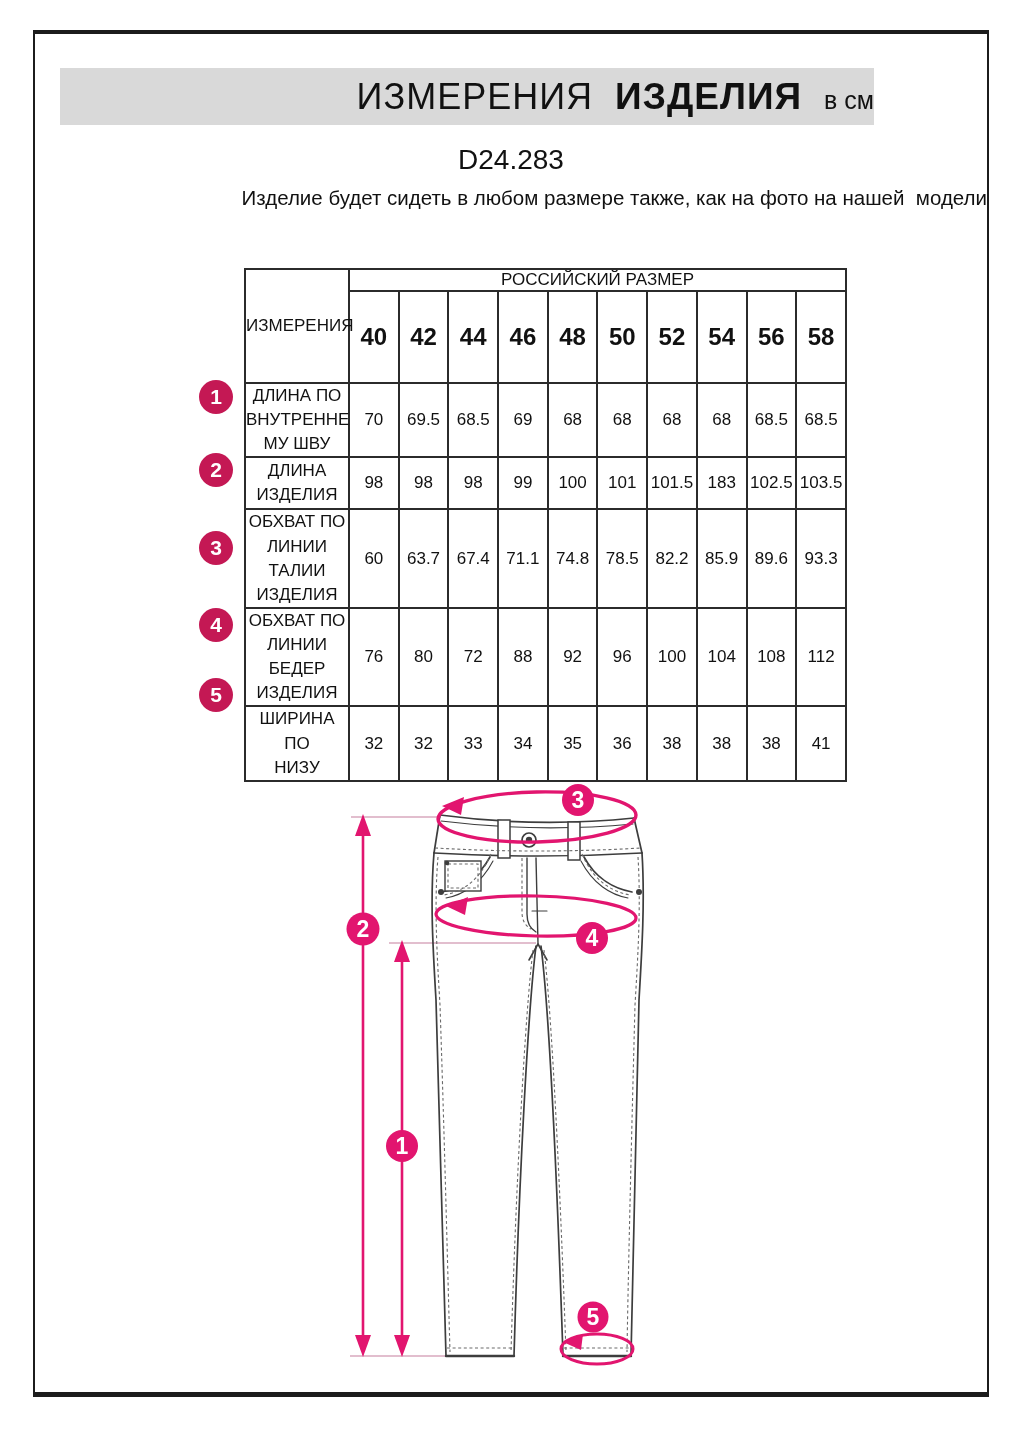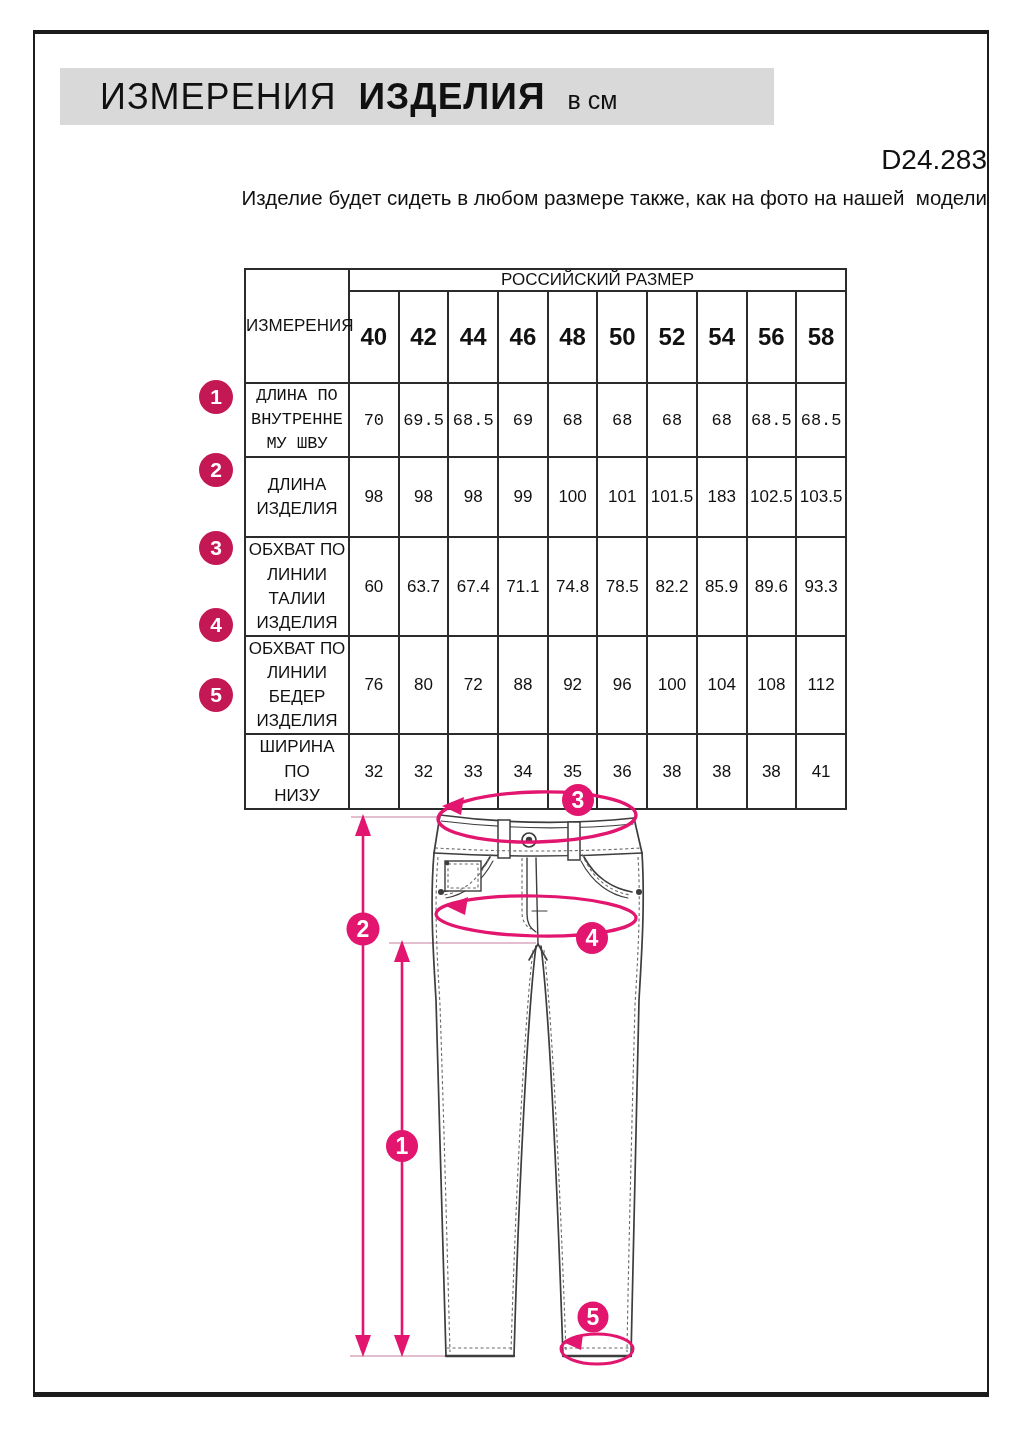--- a/index.html
+++ b/index.html
@@ -1,36 +1,36 @@
 <!DOCTYPE html>
 <html><head>
 <meta charset="utf-8">
 <style>
   html,body{margin:0;padding:0;background:#fff;}
   .canvas{position:relative;width:1024px;height:1448px;background:#fff;
           font-family:"Liberation Sans",sans-serif;color:#111;overflow:hidden;}
   .page-border{position:absolute;left:33px;top:30px;width:952px;height:1358px;
                border:2px solid #1c1c1c;border-top-width:4px;border-bottom-width:5px;}
   
-  .title-bar{position:absolute;left:25px;top:34px;width:714px;height:57px;background:#D9D9D9;
-             text-align:left;line-height:57px;white-space:nowrap;padding-left:40px;box-sizing:border-box;}
+  .title-bar{position:absolute;left:25px;top:34px;width:814px;height:57px;background:#D9D9D9;
+             text-align:right;line-height:57px;white-space:nowrap;padding-left:40px;box-sizing:border-box;}
   .title-w1{font-size:36px;letter-spacing:1px;}
   .title-w2{font-size:37px;font-weight:bold;letter-spacing:1px;margin-left:22px;}
   .title-unit{font-size:25px;margin-left:22px;}
-  .product-code{position:absolute;top:110px;left:0;right:0;text-align:right;font-size:28px;}
+  .product-code{position:absolute;top:110px;left:0;right:0;text-align:center;font-size:28px;}
   .subtitle{position:absolute;left:0;right:0;text-align:right;font-size:20.5px;white-space:pre;}
   .s1{top:152px;} .s2{top:185px;}
   
   .size-table{position:absolute;left:209px;top:234px;border-collapse:collapse;table-layout:fixed;width:601px;}
   .size-table td{border:2px solid #2B2B2B;text-align:center;vertical-align:middle;padding:0;font-size:17px;}
   .c-label{width:104px;} .c-size{width:49.7px;}
   .size-table tr:nth-child(1){height:22px;}
   .size-table tr:nth-child(2){height:92px;}
-  .size-table tr:nth-child(3){height:70px;font-family:Liberation Mono, monospace;}
-  .size-table tr:nth-child(4){height:80px;}
+  .size-table tr:nth-child(3){height:70px;}
+  .size-table tr:nth-child(4){height:52px;}
   .size-table tr:nth-child(5){height:81px;}
   .size-table tr:nth-child(6){height:72px;}
   .size-table tr:nth-child(7){height:69px;}
   .group-head{font-size:15px;margin-top:11px;}
   .label-head{font-size:15px;}
   .sizes-row td{font-size:24px;font-weight:bold;}
   .rowlabel{font-size:14px;line-height:1.42;white-space:pre-line;}
   
   .tbadge{position:absolute;left:164px;width:34px;height:34px;border-radius:50%;background:#C41854;
           color:#fff;font-weight:bold;font-size:21px;display:flex;align-items:center;justify-content:center;}

